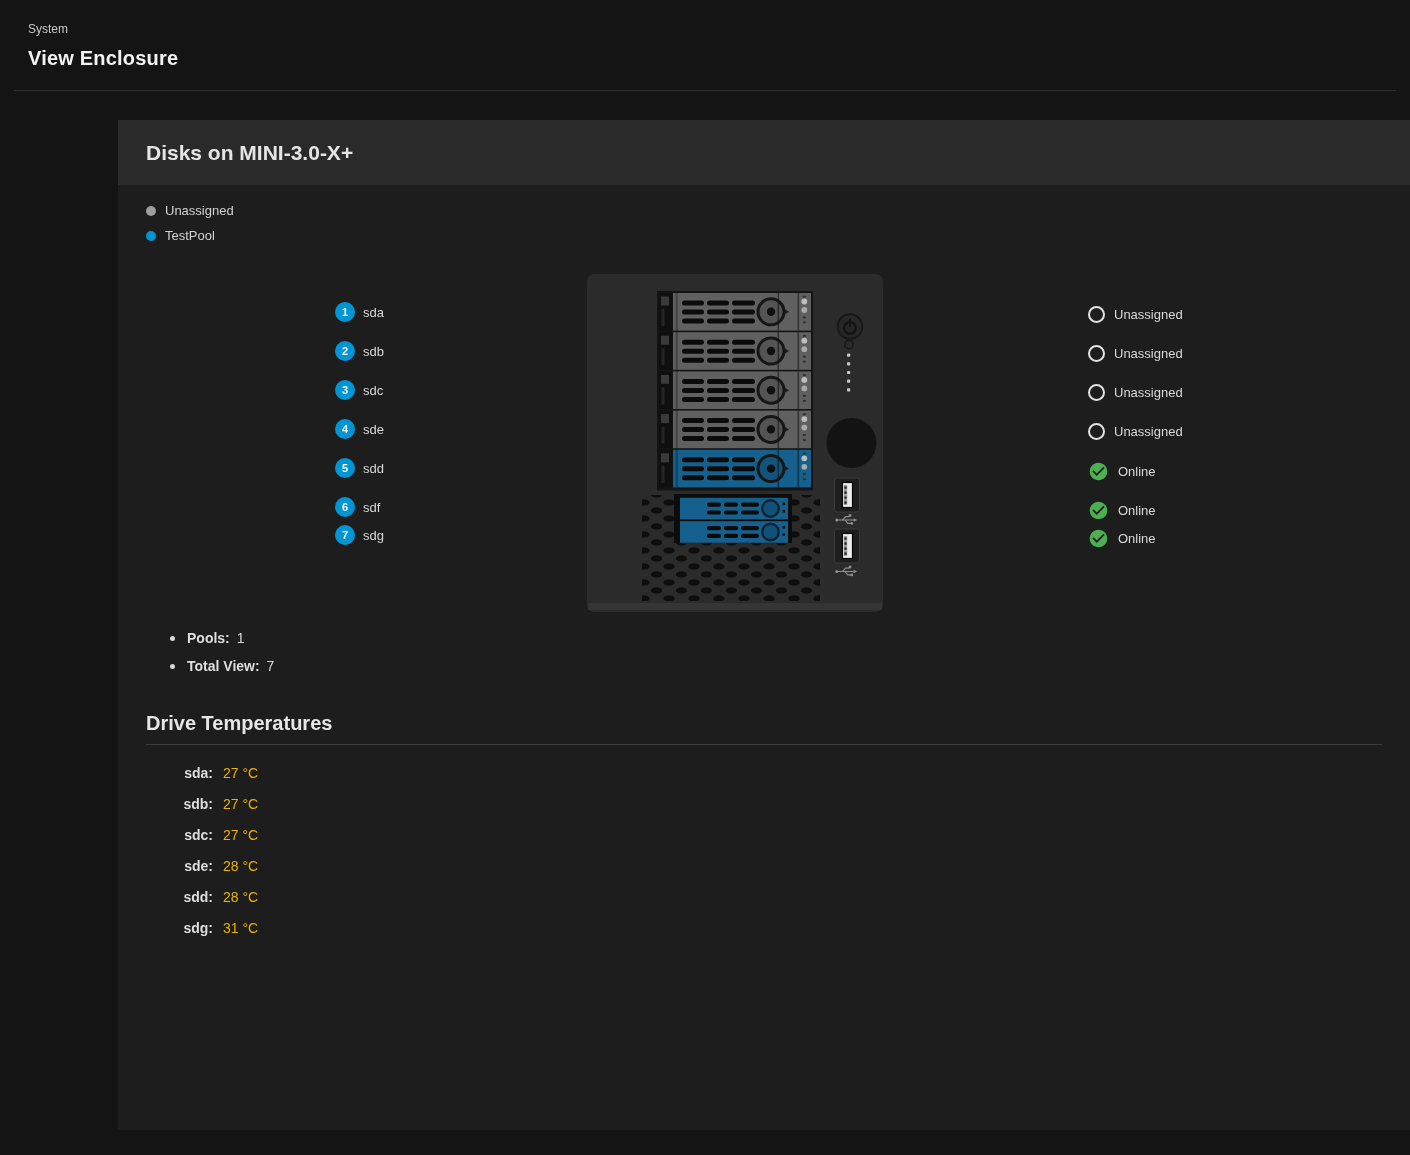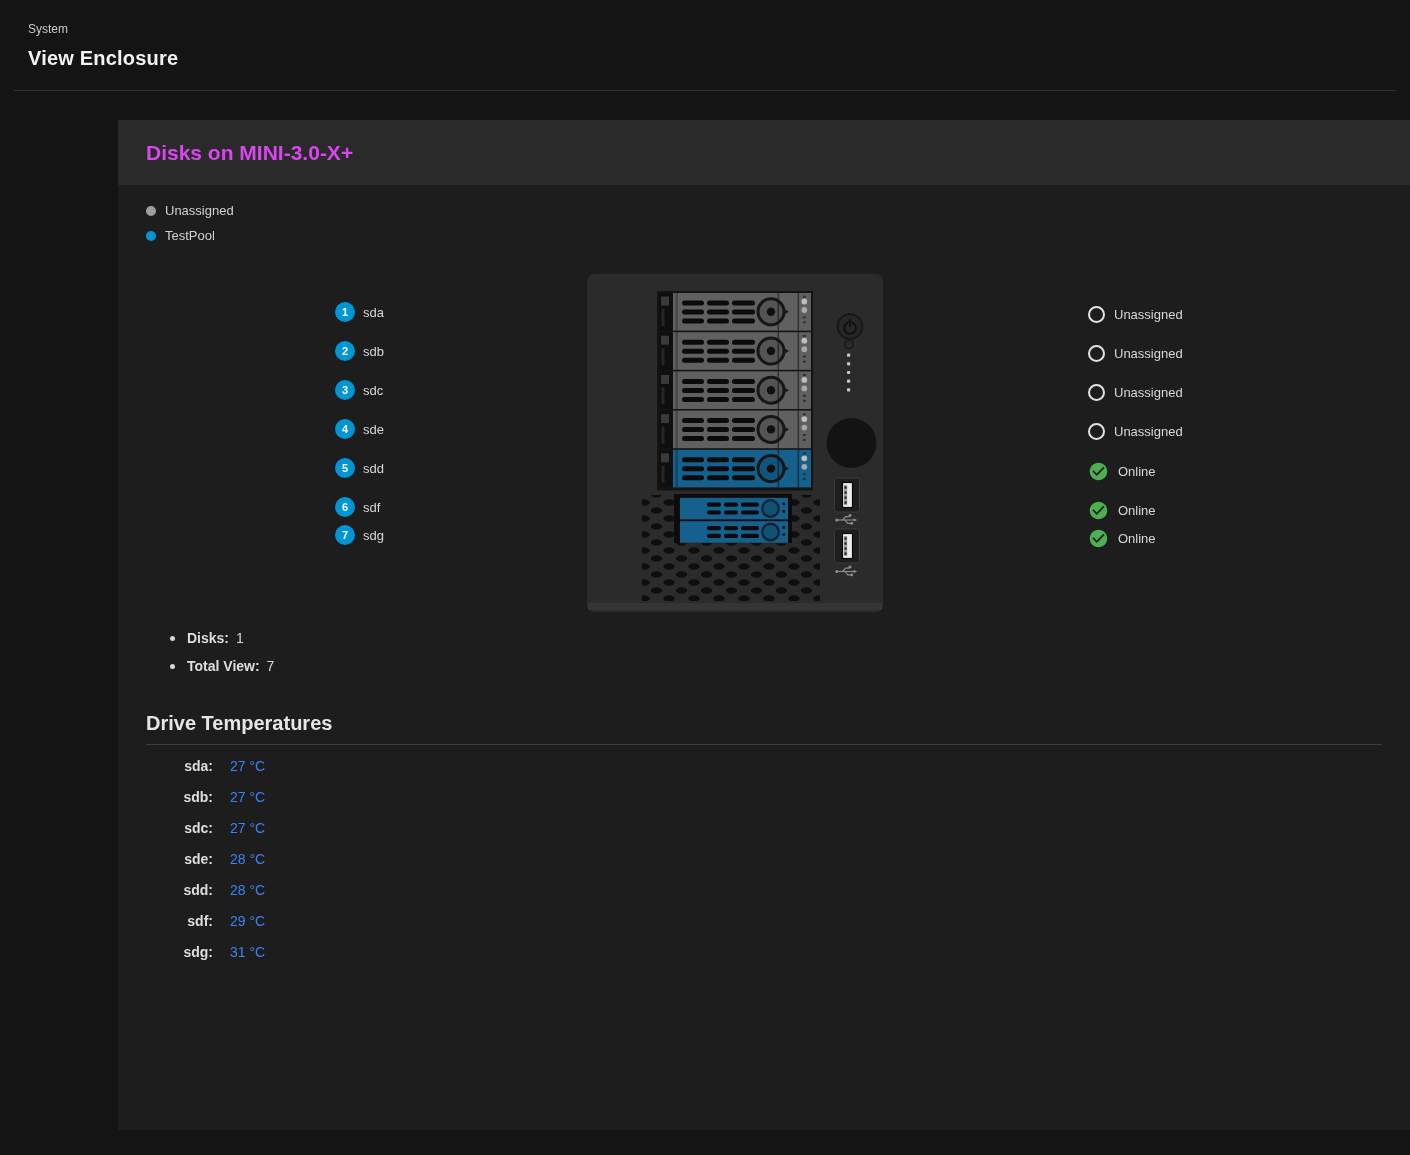--- a/index.html
+++ b/index.html
@@ -9,21 +9,21 @@
     font-family:"Liberation Sans",sans-serif;
   }
   
   .page-header{padding:22px 28px 0}
   .breadcrumb{display:block;font-size:12px;color:#c9c9c9;text-decoration:none;cursor:pointer}
   .page-title{margin:7px 0 0;font-size:20px;line-height:30px;font-weight:bold;color:#f2f2f2;letter-spacing:.2px}
   .page-divider{border:none;border-top:1px solid #2e2e2e;margin:17px 14px 0}
   
   .card{margin:29px 0 0 118px;background:#1d1d1d;min-height:1010px}
   .card-header{height:65px;background:#2a2a2a;display:flex;align-items:center;padding:0 28px}
-  .card-title{margin:0;font-size:21px;font-weight:bold;color:#d946ef}
+  .card-title{margin:0;font-size:21px;font-weight:bold;color:#e5e5e5}
   .card-body{padding:0 28px 40px}
   .section-heading{margin:0;font-size:20px;line-height:24px;font-weight:bold;color:#e6e6e6;
     border-bottom:1px solid #3d3d3d;padding-bottom:9px}
   .pt-pools{padding-top:28px}
   .pt-overview{padding-top:35px}
   .pt-temps{padding-top:30px}
   
   .legend{margin-top:13px}
   .legend-item{display:flex;align-items:center;gap:9px;height:25px}
   .legend-dot{width:10px;height:10px;border-radius:50%;flex:none}
@@ -40,23 +40,23 @@
   .check-wrap{width:21px;height:21px;flex:none}
   .check-wrap svg{width:21px;height:21px;display:block}
   .status-label{font-size:13px;color:#d8d8d8}
   
   .overview-list{list-style:none;margin:12px 0 0;padding:0}
   .overview-item{position:relative;padding-left:41px;line-height:28.4px;font-size:14px;color:#d8d8d8}
   .overview-item::before{content:"";position:absolute;left:24px;top:12px;width:5px;height:5px;border-radius:50%;background:#d8d8d8}
   .overview-item b{margin-right:7px;color:#dedede}
   
   .temps{margin-top:13px}
-  .temp-row{display:flex;align-items:flex-start;height:31px;font-size:14px}
+  .temp-row{display:flex;align-items:center;height:31px;font-size:14px}
   .temp-label{width:67px;text-align:right;font-weight:bold;color:#dedede}
-  .temp-value{margin-left:17px;color:#3b82f6}
+  .temp-value{margin-left:10px;color:#eab308}
 </style>
 </head>
 <body>
 
 <div>
 
   <header class="page-header">
     <a class="breadcrumb">System</a>
     <h1 class="page-title">View Enclosure</h1>
   </header>
@@ -404,21 +404,21 @@
                 </svg>
               </span>
               <span class="status-label">Online</span>
             </div>
           </div>
       </div>
 
       <ul class="overview-list">
 
           <li class="overview-item">
-            <b>Disks:</b><span>1</span>
+            <b>Pools:</b><span>1</span>
           </li>
 
           <li class="overview-item">
             <b>Total View:</b><span>7</span>
           </li>
 
         </ul>
 
       <h3 class="section-heading pt-temps">Drive Temperatures</h3>
       <div class="temps">
@@ -441,24 +441,20 @@
           <div class="temp-row">
             <b class="temp-label">sde:</b>
             <span class="temp-value">28 °C</span>
           </div>
 
           <div class="temp-row">
             <b class="temp-label">sdd:</b>
             <span class="temp-value">28 °C</span>
           </div>
 
-          <div class="temp-row">
-            <b class="temp-label">sdf:</b>
-            <span class="temp-value">29 °C</span>
-          </div>
 
           <div class="temp-row">
             <b class="temp-label">sdg:</b>
             <span class="temp-value">31 °C</span>
           </div>
         </div>
 
     </div>
   </section>
 </div>

